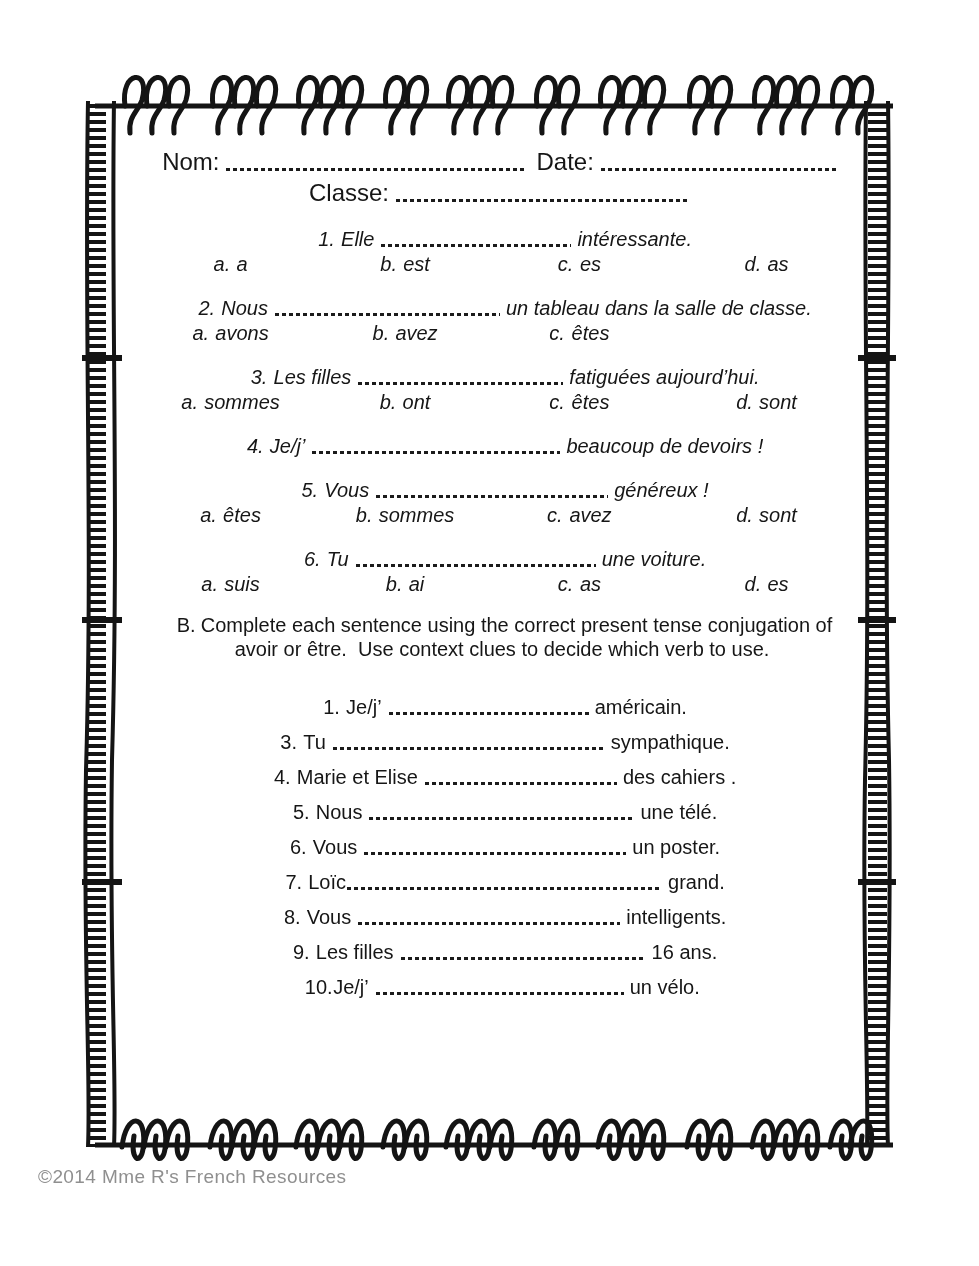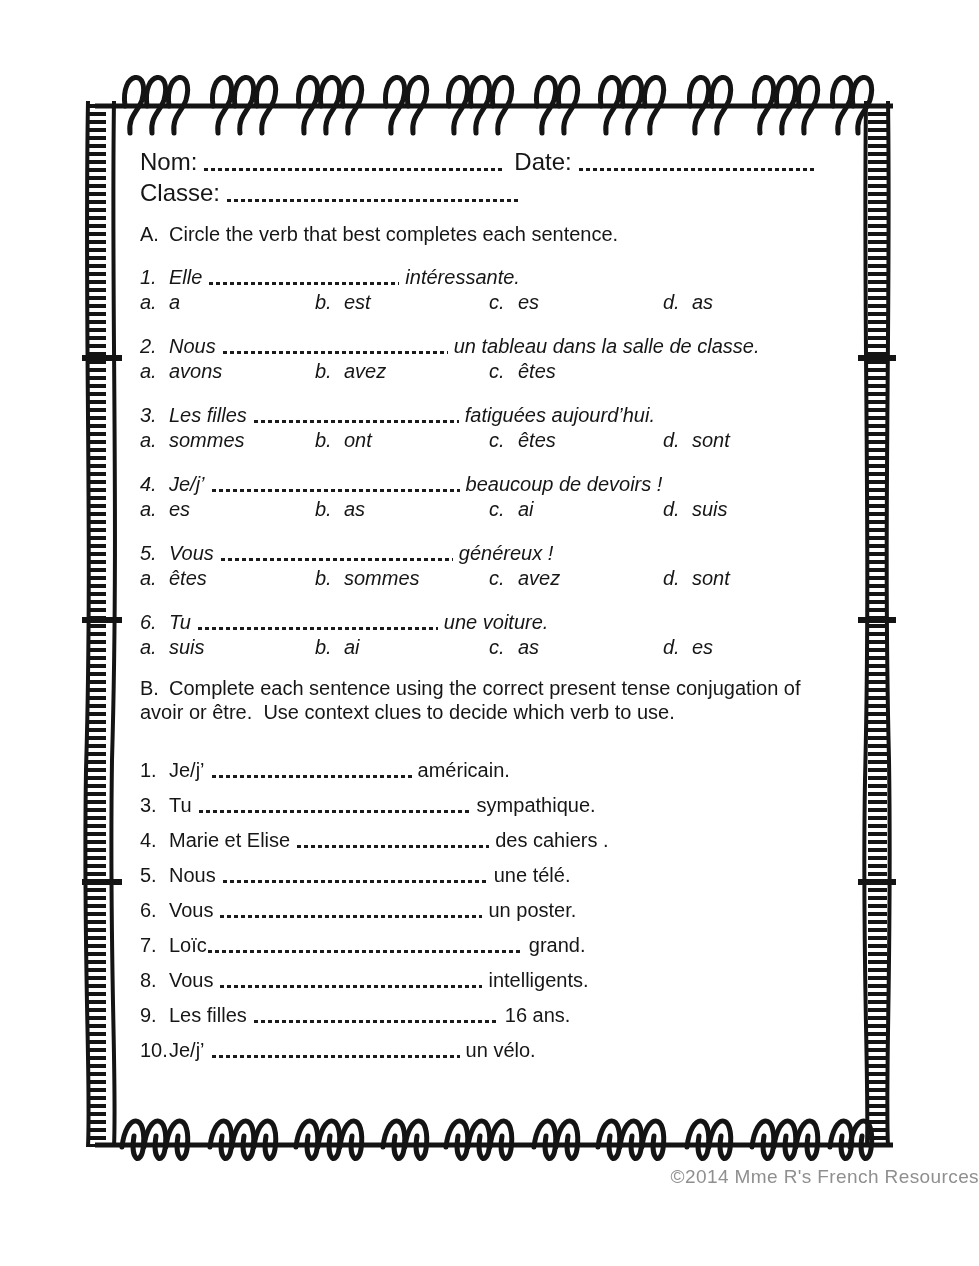--- a/index.html
+++ b/index.html
@@ -1,41 +1,41 @@
 <!DOCTYPE html>
 <html><head>
 <meta charset="utf-8">
 <style>
   * { box-sizing: border-box; margin: 0; padding: 0; }
   html, body { background: #ffffff; }
   body { width: 979px; height: 1266px; font-family: "Liberation Sans", sans-serif; }
   .page { position: relative; width: 979px; height: 1266px; overflow: hidden; color: #161616; background: #fff; }
   .border-svg { position: absolute; left: 0; top: 0; }
 
-  .content { position: absolute; left: 140px; top: 146px; width: 724px; font-size: 20px; }
+  .content { position: absolute; left: 140px; top: 146px; width: 724px; font-size: 20px; text-align: center; }
 
   .hdr { font-size: 24px; line-height: 31px; white-space: nowrap; }
   .blank { display: inline-block; height: 3px;
            background: repeating-linear-gradient(90deg, #1b1b1b 0 4px, transparent 4px 7px);
            vertical-align: -1px; margin: 0 6px 0 7px; }
 
   .sec-title { margin-top: 14px; line-height: 24px; white-space: pre; }
   .sec-title-cont { line-height: 25px; white-space: pre; }
   .lbl { display: inline-block; width: 29px; }
 
   .q { margin-top: 19px; font-style: italic; }
   .srow { line-height: 25px; white-space: nowrap; }
   .orow { display: grid; grid-template-columns: 175px 174px 174px auto; line-height: 25px; }
   .num { display: inline-block; width: 29px; }
   .ol  { display: inline-block; width: 29px; }
 
   .list-b { margin-top: 33px; }
   .item { line-height: 24px; margin-bottom: 11px; white-space: nowrap; }
 
-  .footer { position: absolute; left: 38px; right: 0; top: 1166px; text-align: right;
+  .footer { position: absolute; left: 38px; right: 0; top: 1166px; text-align: left;
             font-size: 19px; color: #8f8f8f; letter-spacing: 0.4px; }
 </style>
 </head>
 <body>
 
 <div class="page">
 
   <svg class="border-svg" width="979" height="1266" viewBox="0 0 979 1266" aria-hidden="true">
     <defs>
       <pattern id="rungs" width="10" height="8" patternUnits="userSpaceOnUse">
@@ -122,21 +122,20 @@
       <use href="#bloop" x="836" y="1145"></use>
         <use href="#bloop" x="856" y="1145"></use>
     </g>
   </svg>
 
   <div class="content">
 
     <div class="hdr"><span>Nom:</span><span class="blank" style="width:300px"></span><span style="margin-left:4px">Date:</span><span class="blank" style="width:235px"></span></div>
     <div class="hdr"><span>Classe:</span><span class="blank" style="width:293px"></span></div>
 
-    <div class="sec-title"><span class="lbl">A.</span><span>Circle the verb that best completes each sentence.</span></div>
 
     <div class="q">
       <div class="srow"><span class="num">1.</span><span>Elle</span><span class="blank" style="width:190px"></span><span>intéressante.</span></div>
       <div class="orow">
           <span><span class="ol">a.</span><span>a</span></span>
           <span><span class="ol">b.</span><span>est</span></span>
           <span><span class="ol">c.</span><span>es</span></span>
           <span><span class="ol">d.</span><span>as</span></span>
         </div>
     </div>
@@ -155,26 +154,20 @@
       <div class="orow">
           <span><span class="ol">a.</span><span>sommes</span></span>
           <span><span class="ol">b.</span><span>ont</span></span>
           <span><span class="ol">c.</span><span>êtes</span></span>
           <span><span class="ol">d.</span><span>sont</span></span>
         </div>
     </div>
 
     <div class="q">
       <div class="srow"><span class="num">4.</span><span>Je/j’</span><span class="blank" style="width:248px"></span><span>beaucoup de devoirs !</span></div>
-      <div class="orow">
-          <span><span class="ol">a.</span><span>es</span></span>
-          <span><span class="ol">b.</span><span>as</span></span>
-          <span><span class="ol">c.</span><span>ai</span></span>
-          <span><span class="ol">d.</span><span>suis</span></span>
-        </div>
     </div>
 
     <div class="q">
       <div class="srow"><span class="num">5.</span><span>Vous</span><span class="blank" style="width:232px"></span><span>généreux !</span></div>
       <div class="orow">
           <span><span class="ol">a.</span><span>êtes</span></span>
           <span><span class="ol">b.</span><span>sommes</span></span>
           <span><span class="ol">c.</span><span>avez</span></span>
           <span><span class="ol">d.</span><span>sont</span></span>
         </div>

